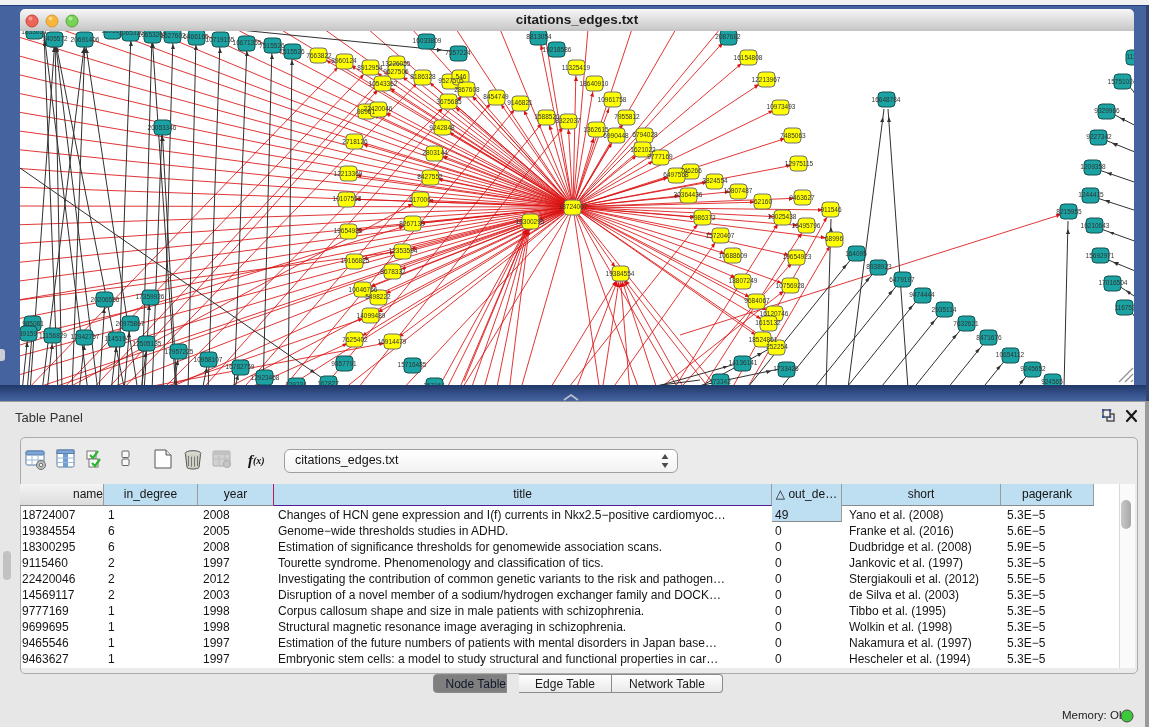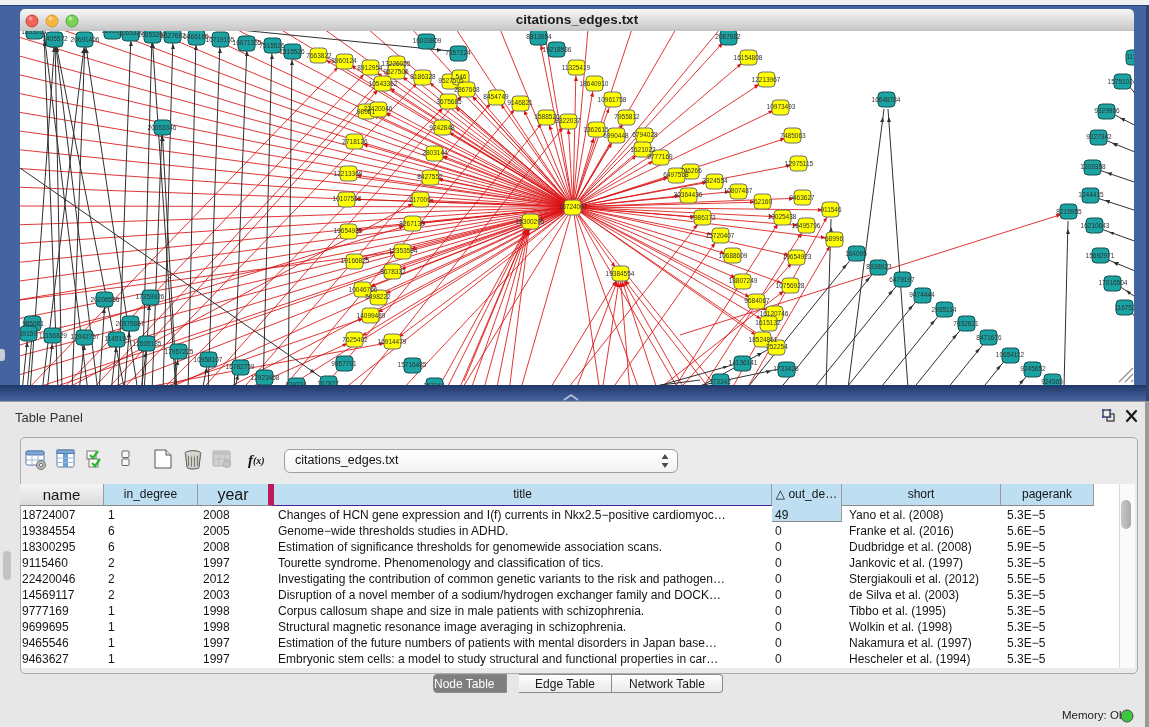--- a/index.html
+++ b/index.html
@@ -392,23 +392,23 @@
 
 <div class="abs" style="left:284px;top:449px;width:392px;height:22px;background:linear-gradient(#ffffff,#f2f2f2);border:1px solid #9f9f9f;border-radius:6px">
   <div class="abs" style="left:10px;top:3px;font-size:12.5px;color:#111">citations_edges.txt</div>
   <svg class="abs" width="12" height="16" style="right:6px;top:3px">
       <path d="M6 1l3.4 5H2.6z" fill="#4a4a4a"></path>
       <path d="M6 15l3.4-5H2.6z" fill="#4a4a4a"></path>
     </svg>
 </div>
 
 <div class="abs" style="left:0;top:0;font-size:12px;color:#151515">
-<div style="position:absolute;left:20px;top:484px;width:84px;height:22px;background:linear-gradient(#f4f4f4,#dcdcdc);border-right:1px solid #9b9b9b;border-bottom:1px solid #8a8a8a;box-sizing:border-box;text-align:center;line-height:21px;font-size:15px">name</div>
+<div style="position:absolute;left:20px;top:484px;width:84px;height:22px;background:linear-gradient(#f4f4f4,#dcdcdc);border-right:1px solid #9b9b9b;border-bottom:1px solid #8a8a8a;box-sizing:border-box;text-align:right;line-height:21px;font-size:12px">name</div>
     <div style="position:absolute;left:104px;top:484px;width:94px;height:22px;background:#bedff2;border-right:1px solid #9b9b9b;border-bottom:1px solid #8a8a8a;box-sizing:border-box;text-align:center;line-height:21px;font-size:12px">in_degree</div>
-    <div style="position:absolute;left:198px;top:484px;width:76px;height:22px;background:#bedff2;border-right:6px solid #be185d;border-bottom:1px solid #8a8a8a;box-sizing:border-box;text-align:center;line-height:21px;font-size:16px">year</div>
+    <div style="position:absolute;left:198px;top:484px;width:76px;height:22px;background:#bedff2;border-right:1px solid #be185d;border-bottom:1px solid #8a8a8a;box-sizing:border-box;text-align:center;line-height:21px;font-size:12px">year</div>
     <div style="position:absolute;left:274px;top:484px;width:498px;height:22px;background:#bedff2;border-right:1px solid #9b9b9b;border-bottom:1px solid #4c1d95;box-sizing:border-box;text-align:center;line-height:21px;font-size:12px">title</div>
     <div style="position:absolute;left:772px;top:484px;width:70px;height:38px;background:#bedff2;border-right:1px solid #9b9b9b;border-bottom:1px solid #8a8a8a;box-sizing:border-box;text-align:center;line-height:21px;font-size:12px">△ out_de…</div>
     <div style="position:absolute;left:842px;top:484px;width:159px;height:22px;background:#bedff2;border-right:1px solid #9b9b9b;border-bottom:1px solid #8a8a8a;box-sizing:border-box;text-align:center;line-height:21px;font-size:12px">short</div>
     <div style="position:absolute;left:1001px;top:484px;width:93px;height:22px;background:#bedff2;border-right:1px solid #9b9b9b;border-bottom:1px solid #8a8a8a;box-sizing:border-box;text-align:center;line-height:21px;font-size:12px">pagerank</div>
 <div style="position:absolute;left:22px;top:507px;height:16px;line-height:16px;white-space:nowrap">18724007</div>
     <div style="position:absolute;left:108px;top:507px;height:16px;line-height:16px;white-space:nowrap">1</div>
     <div style="position:absolute;left:203px;top:507px;height:16px;line-height:16px;white-space:nowrap">2008</div>
     <div style="position:absolute;left:278px;top:507px;height:16px;line-height:16px;white-space:nowrap">Changes of HCN gene expression and I(f) currents in Nkx2.5−positive cardiomyoc…</div>
     <div style="position:absolute;left:775px;top:507px;height:16px;line-height:16px;white-space:nowrap">49</div>
     <div style="position:absolute;left:849px;top:507px;height:16px;line-height:16px;white-space:nowrap">Yano et al. (2008)</div>
@@ -477,21 +477,21 @@
     <div style="position:absolute;left:849px;top:651px;height:16px;line-height:16px;white-space:nowrap">Hescheler et al. (1994)</div>
     <div style="position:absolute;left:1007px;top:651px;height:16px;line-height:16px;white-space:nowrap">5.3E−5</div>
 </div>
 
 <div class="abs" style="left:1119px;top:484px;width:15px;height:184px;background:#fafafa;border-left:1px solid #d9d9d9"></div>
 <div class="abs" style="left:1121px;top:500px;width:10px;height:29px;background:linear-gradient(90deg,#c8c8c8,#a8a8a8);border-radius:5px"></div>
 
 <div class="abs" style="left:3px;top:551px;width:8px;height:29px;background:#c2c2c2;border-radius:4px"></div>
 
 <div class="abs" style="left:433px;top:674px;width:290px;height:19px;font-size:12px">
-  <div class="abs" style="left:0;top:0;width:74px;height:19px;background:#7f7f7f;border:1px solid #8a8a8a;border-radius:4px 0 0 4px;color:#ffffff;text-align:left;line-height:19px;box-sizing:border-box">Node Table</div>
+  <div class="abs" style="left:0;top:0;width:74px;height:19px;background:#7f7f7f;border:1px solid #8a8a8a;border-radius:4px 0 0 4px;color:#0f172a;text-align:right;line-height:19px;box-sizing:border-box">Node Table</div>
   <div class="abs" style="left:86px;top:0;width:93px;height:19px;background:linear-gradient(#fefefe,#e9e9e9);border:1px solid #8a8a8a;border-left:none;color:#1a1a1a;text-align:center;line-height:19px;box-sizing:border-box">Edge Table</div>
   <div class="abs" style="left:179px;top:0;width:111px;height:19px;background:linear-gradient(#fefefe,#e9e9e9);border:1px solid #8a8a8a;border-left:none;border-radius:0 4px 4px 0;color:#1a1a1a;text-align:center;line-height:19px;box-sizing:border-box">Network Table</div>
 </div>
 
 <div class="abs" style="left:1062px;top:709px;font-size:11.5px;color:#222">Memory: OK</div>
 <svg class="abs" width="14" height="14" style="left:1120px;top:709px">
     <circle cx="7" cy="7" r="6" fill="#3bc83b" stroke="#4a4a4a"></circle>
   </svg>
 
 <div class="abs" style="left:1145px;top:402px;width:4px;height:325px;background:#9a9a9a"></div>

